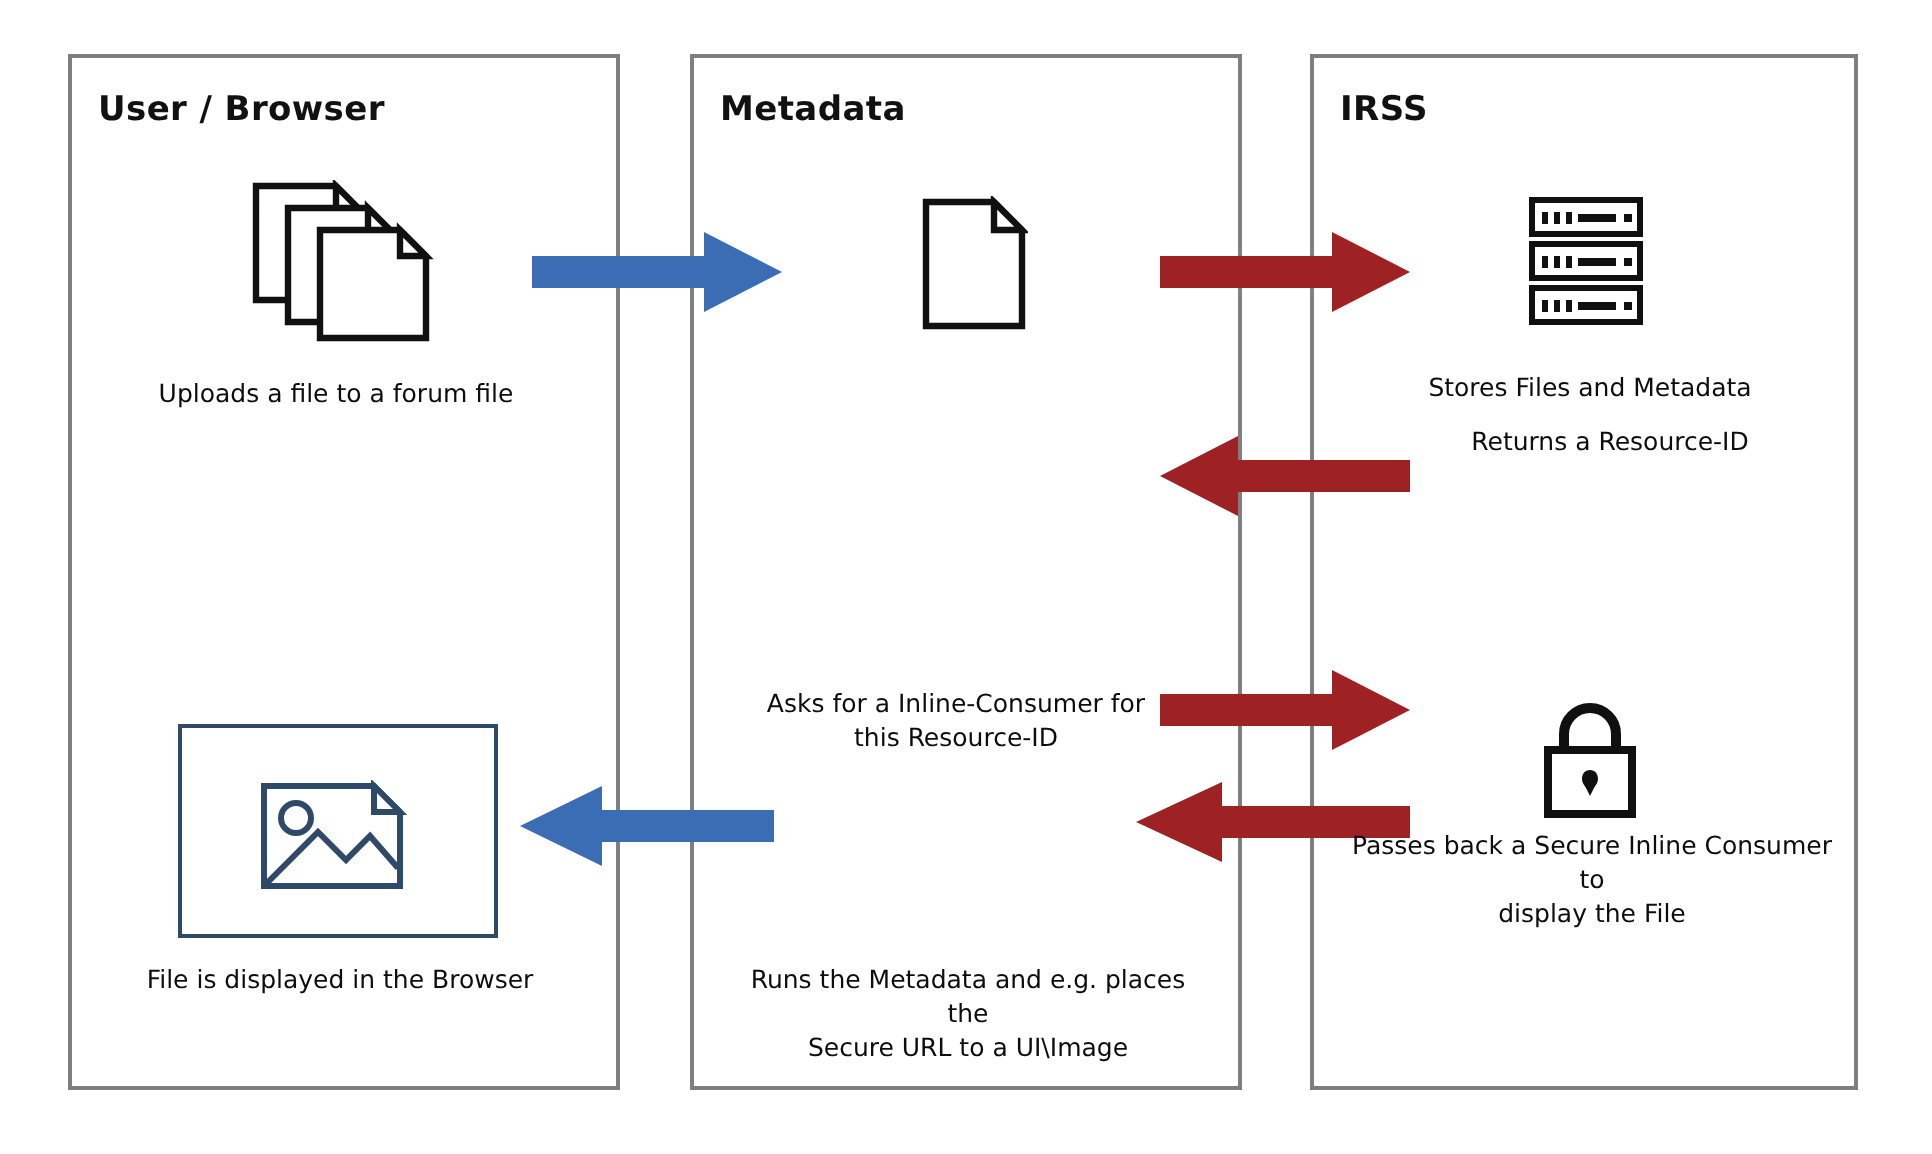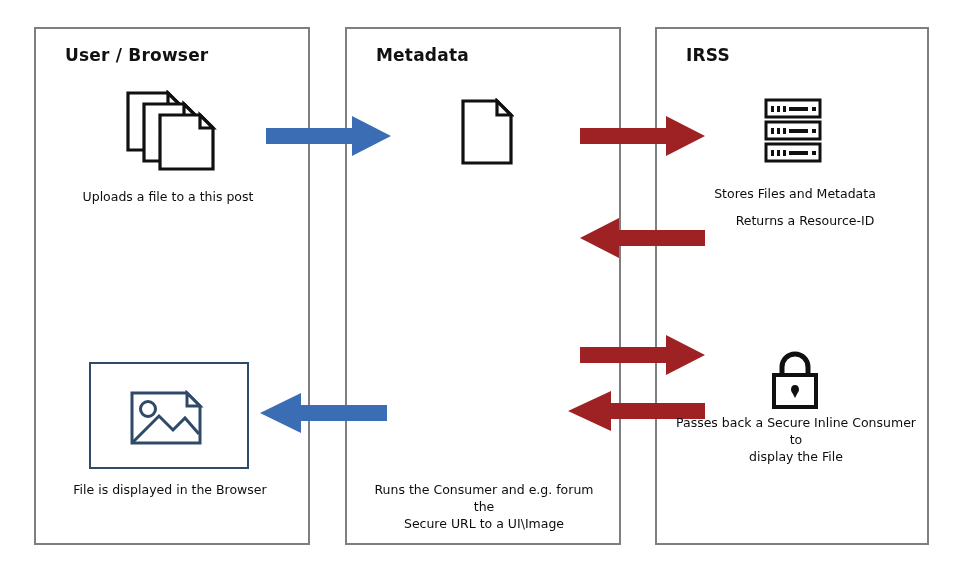--- a/index.html
+++ b/index.html
@@ -27,21 +27,20 @@
     background: #ffffff;
   }
   .lane-title {
     position: absolute;
     font-family: "DejaVu Sans", sans-serif;
     font-weight: bold;
     font-size: 17px;
     color: #111111;
     letter-spacing: 0.2px;
     white-space: nowrap;
-    margin-left: 16px;
   }
 
   
   .caption {
     position: absolute;
     font-family: "DejaVu Sans", sans-serif;
     font-size: 12.5px;
     line-height: 17px;
     color: #0d0d0d;
     text-align: center;
@@ -177,30 +176,32 @@
       <path d="M137 14 H43 V2 L0 22 L43 42 V30 H137 Z" fill="#9e2224"></path>
     </svg>
   </div>
 
   <div class="arrow" style="left:260px; top:391px;">
     <svg width="128" height="44" viewBox="0 0 128 44" xmlns="http://www.w3.org/2000/svg">
       <path d="M127 14 H41 V2 L0 22 L41 42 V30 H127 Z" fill="#3a6db4"></path>
     </svg>
   </div>
 
-  <div class="caption" style="left:52px; top:188px; width:232px;">Uploads a file to a this post</div>
+  <div class="caption" style="left:52px; top:188px; width:232px;">Uploads a file to a forum file</div>
 
 
   <div class="caption" style="left:690px; top:185px; width:210px;">Stores Files and Metadata</div>
 
   <div class="caption" style="left:700px; top:212px; width:210px;">Returns a Resource-ID</div>
 
 
+  <div class="caption" style="left:378px; top:343px; width:200px;">Asks for a Inline-Consumer for
+this Resource-ID</div>
 
   <div class="caption" style="left:60px; top:481px; width:220px;">File is displayed in the Browser</div>
 
   <div class="caption" style="left:668px; top:414px; width:256px;">Passes back a Secure Inline Consumer to
 display the File</div>
 
-  <div class="caption" style="left:364px; top:481px; width:240px;">Runs the Consumer and e.g. forum the
+  <div class="caption" style="left:364px; top:481px; width:240px;">Runs the Metadata and e.g. places the
 Secure URL to a UI\Image</div>
 
 </div>
 
 </body></html>

